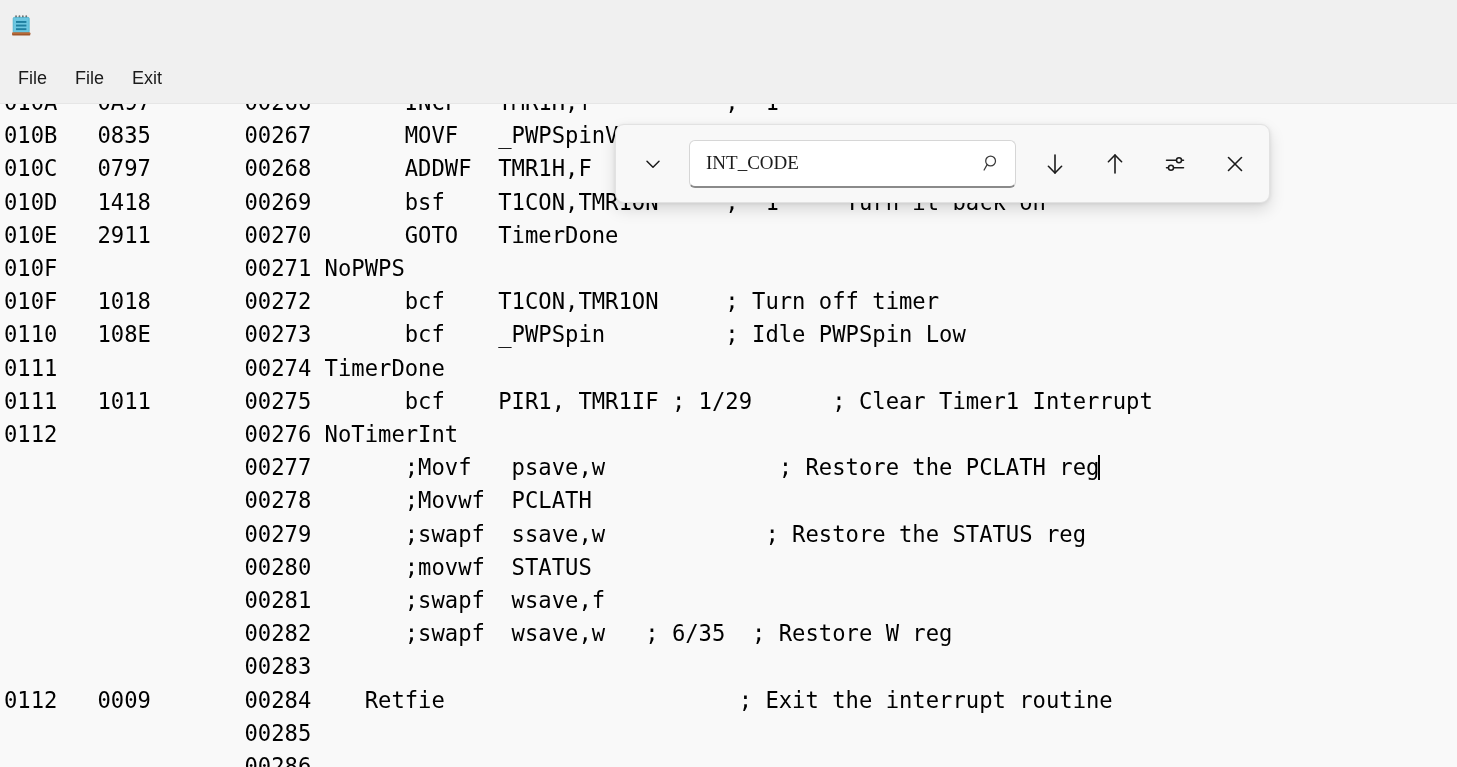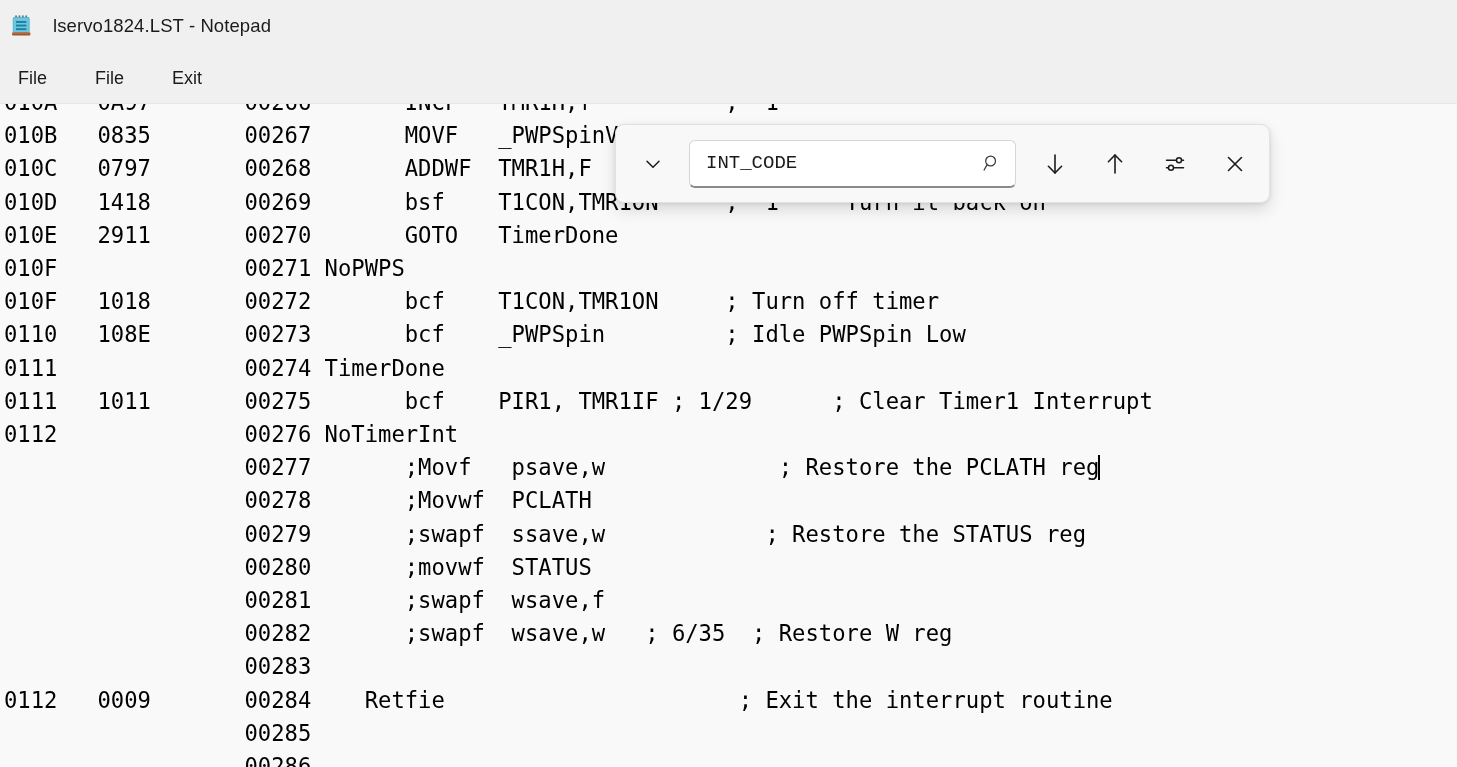--- a/index.html
+++ b/index.html
@@ -63,21 +63,20 @@
 
   #menubar {
     position: absolute;
     left: 0; top: 52px;
     width: 1261px;
     height: 52px;
     display: flex;
     align-items: center;
     padding-left: 4px;
     box-sizing: border-box;
-    gap: 20px;
   }
   .menu-item {
     font-size: 18px;
     color: #1b1b1b;
     padding: 5px 14px;
     border-radius: 5px;
     cursor: default;
     white-space: nowrap;
   }
 
@@ -153,21 +152,21 @@
     display: flex;
     align-items: center;
     box-sizing: border-box;
     flex: 0 0 auto;
   }
 
   #find-input {
     border: 0;
     outline: 0;
     background: transparent;
-    font-family: Liberation Mono, monospace;
+    font-family: Liberation Serif, serif;
     font-size: 19px;
     color: #1b1b1b;
     margin-left: 16px;
     width: 255px;
     padding: 0;
     height: 30px;
   }
 
   #search-icon-btn {
     position: absolute;
@@ -222,21 +221,20 @@
 
           <rect x="7.0" y="8.0" width="10.4" height="1.9" fill="#1f7fa0"></rect>
           <rect x="7.0" y="11.6" width="10.4" height="1.9" fill="#1f7fa0"></rect>
           <rect x="7.0" y="15.2" width="10.4" height="1.9" fill="#1f7fa0"></rect>
 
           <rect x="3.1" y="19.6" width="18.2" height="2.9" rx="0.7" fill="#a0562b"></rect>
           <rect x="3.1" y="19.6" width="18.2" height="1.2" rx="0.6" fill="#c0703c"></rect>
         </svg>
       </div>
 
-      <div id="window-title">lservo1824.LST - Notepad</div>
     </div>
 
     <div id="menubar">
       <div class="menu-item">File</div>
       <div class="menu-item">File</div>
       <div class="menu-item">Exit</div>
     </div>
   </div>
 
   <div id="editor">

